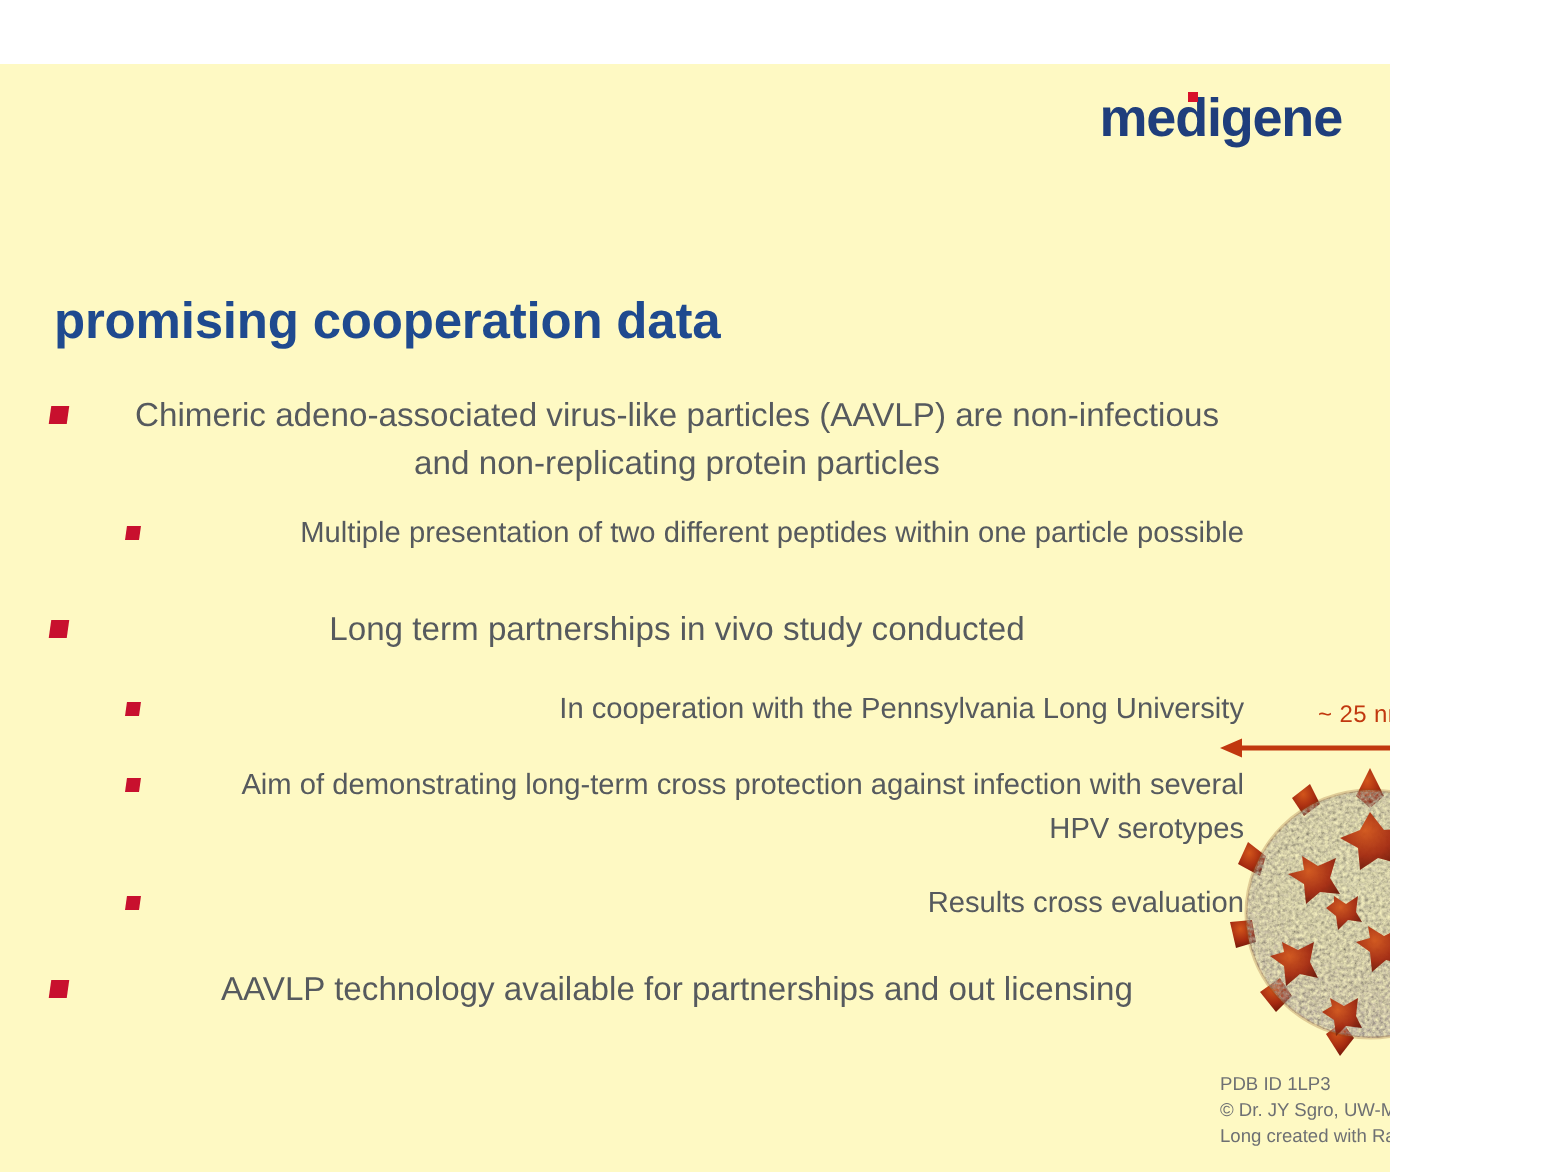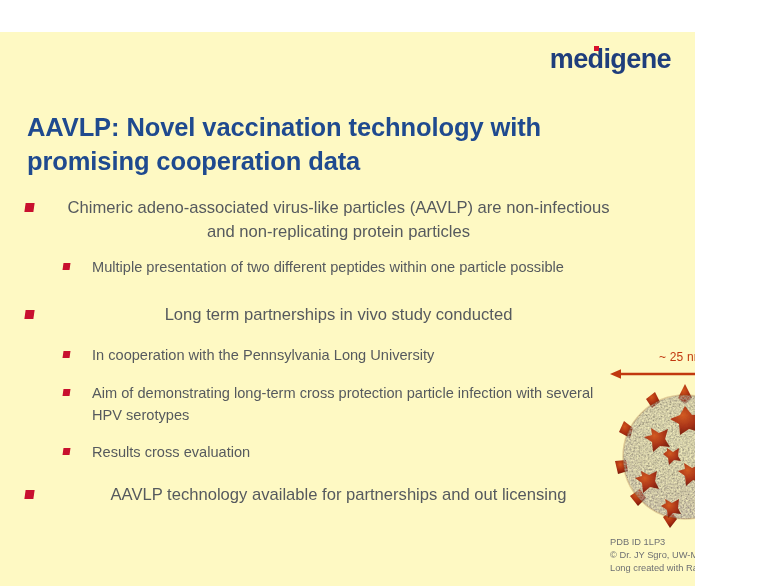--- a/index.html
+++ b/index.html
@@ -70,20 +70,21 @@
     font-size: 16.6px;
     line-height: 1.47;
     margin-bottom: 11px;
     text-align: center;
   }
   .bullet-row.lvl2 {
     padding-left: 70px;
     font-size: 14.6px;
     line-height: 1.5;
     margin-bottom: 13px;
+    text-align: right;
   }
   .mark {
     position: absolute;
     background: #C8102E;
     transform: skewX(-8deg);
   }
   .lvl1 > .mark {
     width: 9px;
     height: 9px;
     left: 3px;
@@ -160,21 +161,21 @@
 <body>
 
 <div id="slide">
 
   <div id="logo">
     <span>medigene</span>
     <span class="dot"></span>
   </div>
 
   <h1 id="title">
-    <span>AAVLP: Novel vaccination technology with</span><br>
+    <br>
     <span>promising cooperation data</span>
   </h1>
 
   <div id="body">
 
     <div id="b1" class="bullet-row lvl1">
       <span class="mark"></span>
       <span class="btext">Chimeric adeno-associated virus-like particles (AAVLP) are non-infectious and non-replicating protein particles</span>
     </div>
 
@@ -188,21 +189,21 @@
       <span class="btext">Long term partnerships in vivo study conducted</span>
     </div>
 
     <div id="b2s1" class="bullet-row lvl2">
       <span class="mark"></span>
       <span class="btext">In cooperation with the Pennsylvania Long University</span>
     </div>
 
     <div id="b2s2" class="bullet-row lvl2">
       <span class="mark"></span>
-      <span class="btext">Aim of demonstrating long-term cross protection particle infection with several HPV serotypes</span>
+      <span class="btext">Aim of demonstrating long-term cross protection against infection with several HPV serotypes</span>
     </div>
 
     <div id="b2s3" class="bullet-row lvl2">
       <span class="mark"></span>
       <span class="btext">Results cross evaluation</span>
     </div>
 
     <div id="b3" class="bullet-row lvl1">
       <span class="mark"></span>
       <span class="btext">AAVLP technology available for partnerships and out licensing</span>

